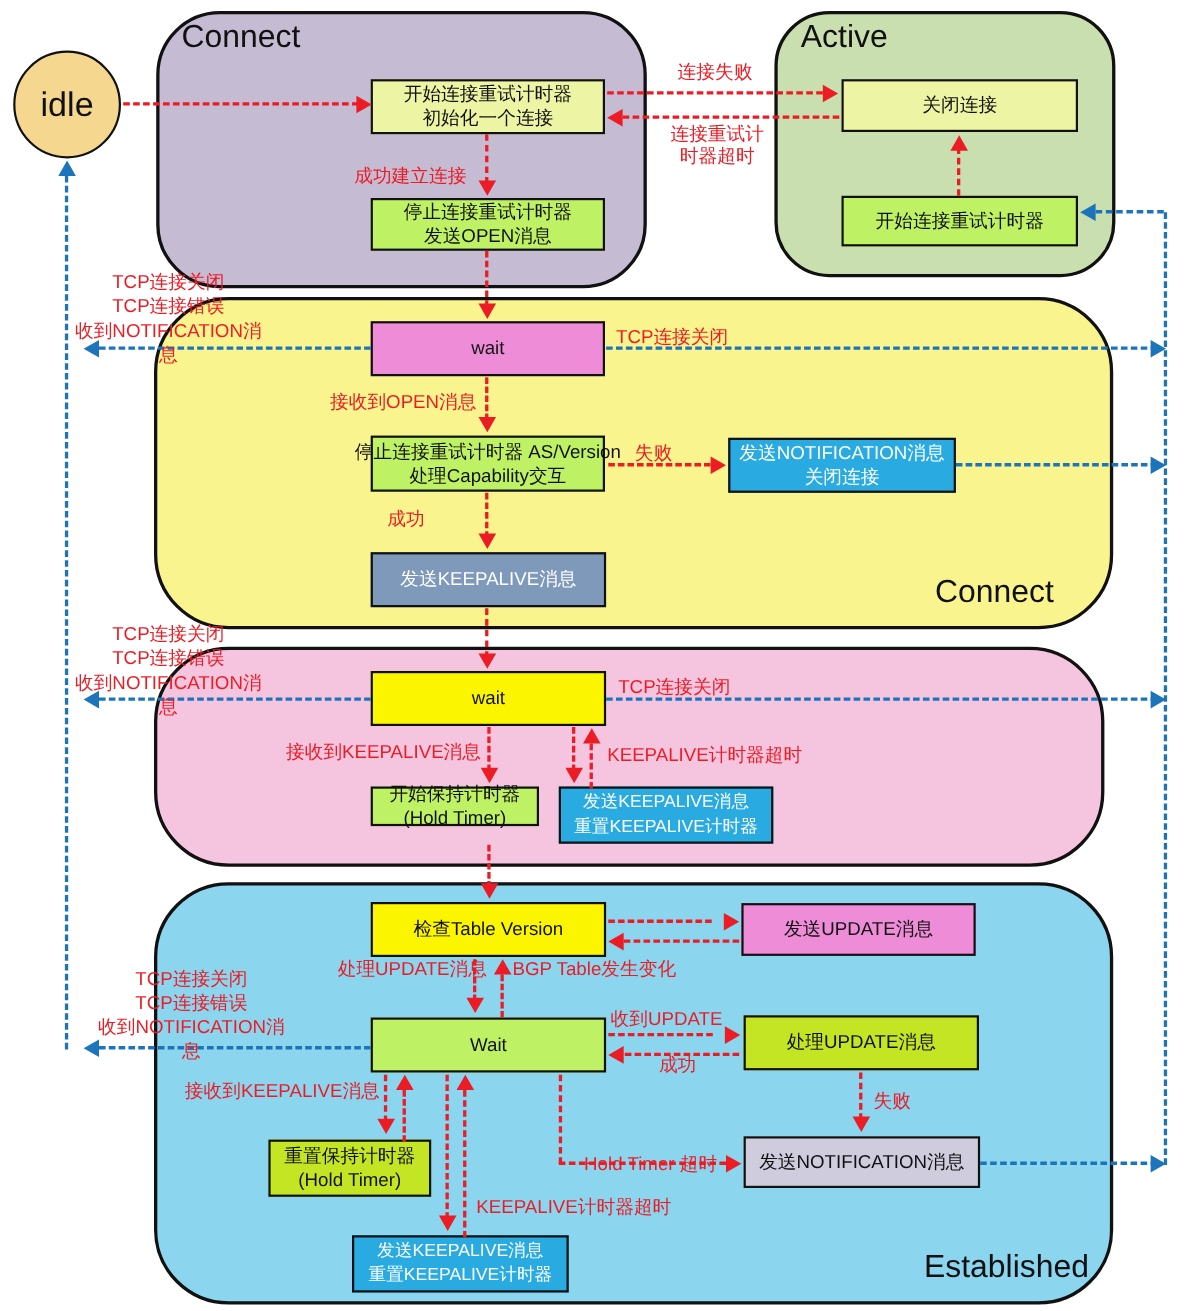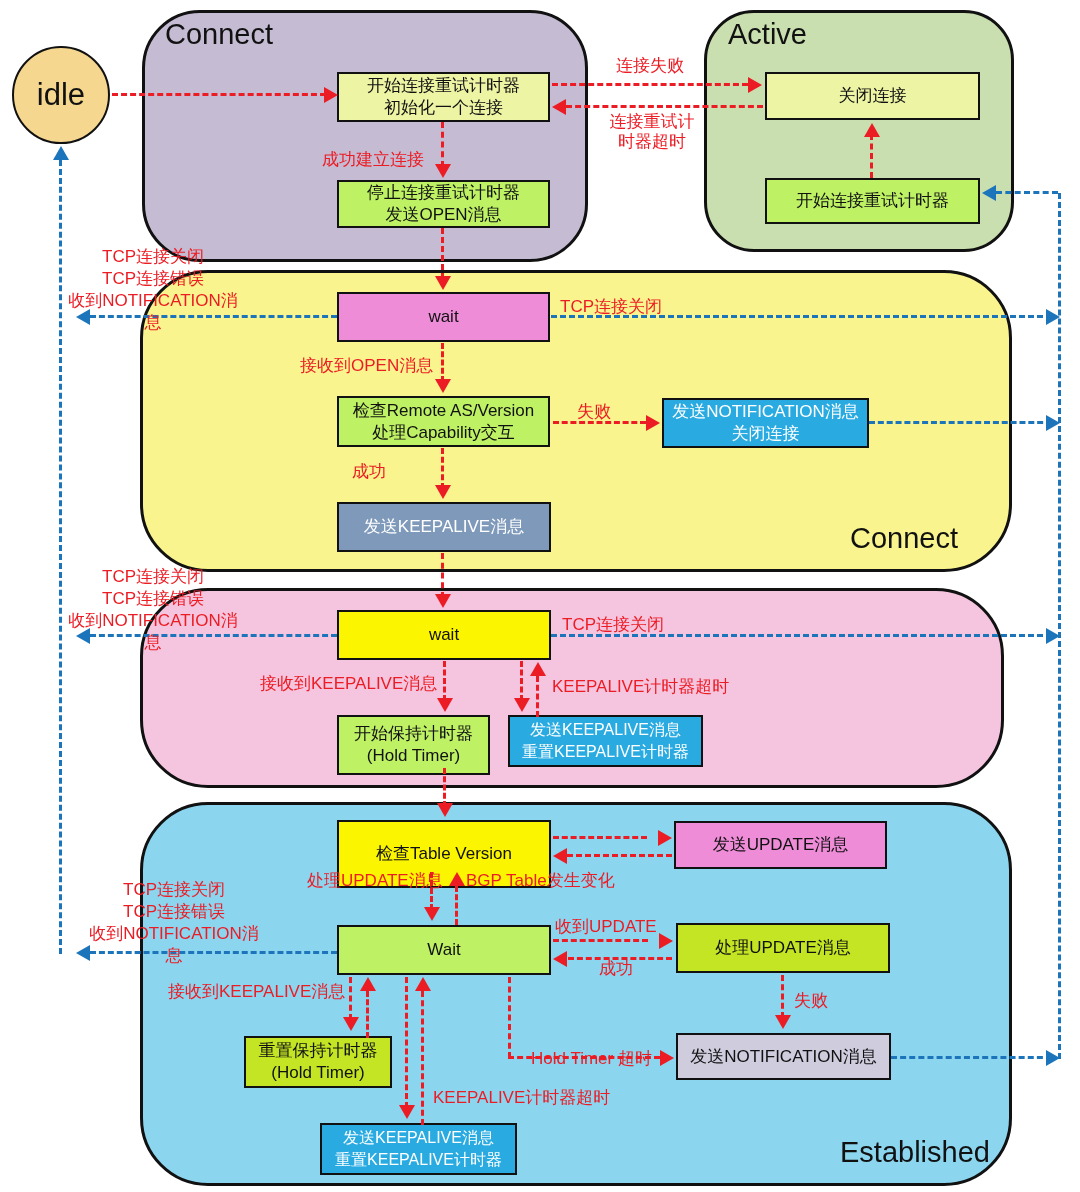--- a/index.html
+++ b/index.html
@@ -86,42 +86,42 @@
   <div class="node f-pale" style="left:765px;top:72px;width:215px;height:48px;">
     <span>关闭连接</span>
   </div>
   <div class="node f-orange" style="left:765px;top:178px;width:215px;height:46px;">
     <span>开始连接重试计时器</span>
   </div>
   <div class="node f-orchid" style="left:337px;top:292px;width:213px;height:50px;">
     <span>wait</span>
   </div>
   <div class="node f-orange" style="left:337px;top:396px;width:213px;height:51px;">
-    <span>检查Remote AS/Version</span>
+    <span>停止连接重试计时器 AS/Version</span>
     <span>处理Capability交互</span>
   </div>
   <div class="node f-cyan white" style="left:662px;top:398px;width:207px;height:50px;">
     <span>发送NOTIFICATION消息</span>
     <span>关闭连接</span>
   </div>
   <div class="node f-slate white" style="left:337px;top:502px;width:214px;height:50px;">
     <span>发送KEEPALIVE消息</span>
   </div>
   <div class="node f-yellow" style="left:337px;top:610px;width:214px;height:50px;">
     <span>wait</span>
   </div>
-  <div class="node f-orange" style="left:337px;top:715px;width:153px;height:60px;">
+  <div class="node f-orange" style="left:337px;top:715px;width:153px;height:36px;">
     <span>开始保持计时器</span>
     <span>(Hold Timer)</span>
   </div>
   <div class="node f-cyan white" style="left:508px;top:715px;width:195px;height:52px;font-size:16px;">
     <span>发送KEEPALIVE消息</span>
     <span>重置KEEPALIVE计时器</span>
   </div>
-  <div class="node f-yellow" style="left:337px;top:820px;width:214px;height:68px;">
+  <div class="node f-yellow" style="left:337px;top:820px;width:214px;height:50px;">
     <span>检查Table Version</span>
   </div>
   <div class="node f-orchid" style="left:674px;top:821px;width:213px;height:48px;">
     <span>发送UPDATE消息</span>
   </div>
   <div class="node f-orange" style="left:337px;top:925px;width:214px;height:50px;">
     <span>Wait</span>
   </div>
   <div class="node f-ygreen" style="left:676px;top:923px;width:214px;height:50px;">
     <span>处理UPDATE消息</span>

